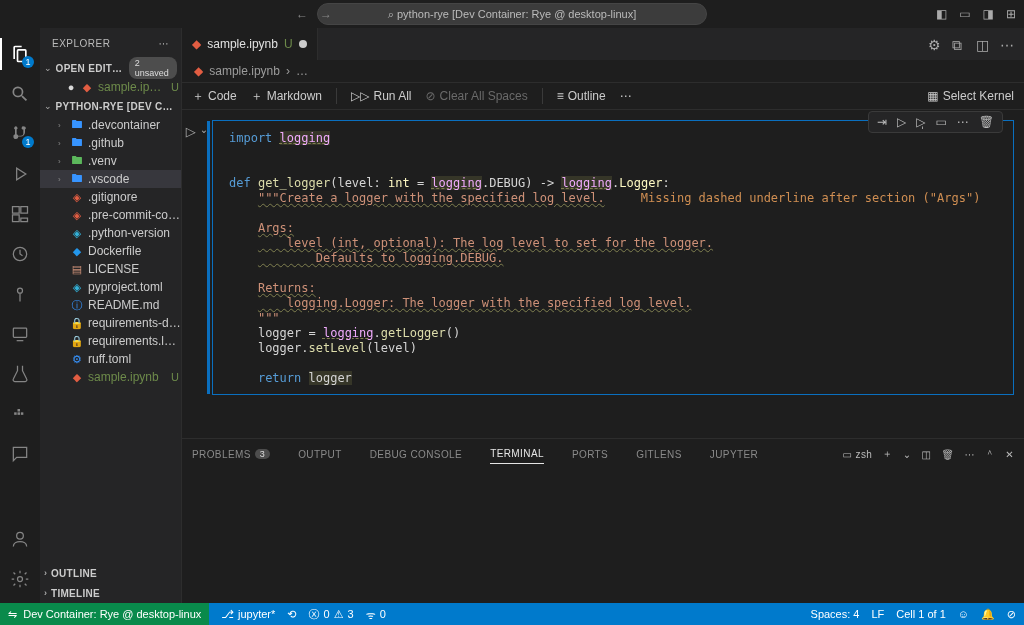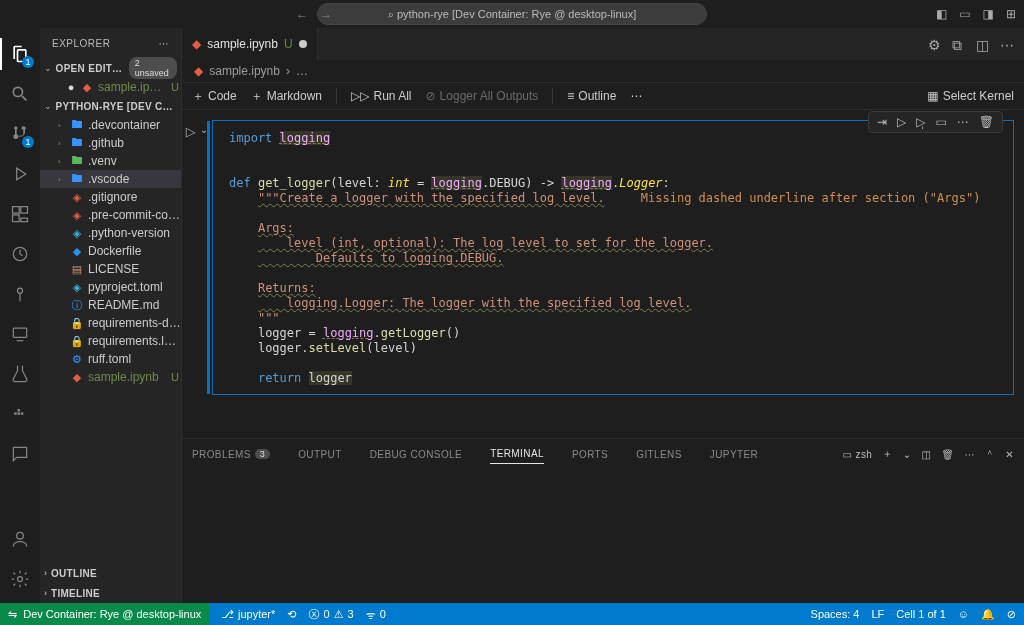--- a/index.html
+++ b/index.html
@@ -259,21 +259,21 @@
   padding: 10px 16px 8px 16px;
   font-family: "Menlo", "Consolas", monospace;
   font-size: 12px;
   line-height: 15px;
   color: #d4d4d4;
   white-space: pre;
 }
 .tok-kw { color: #569cd6; }
 .tok-id { color: #d4d4d4; }
 .tok-fn { color: #dcdcaa; }
-.tok-type { color: #fde047; font-style: italic; }
+.tok-type { color: #fef9c3; }
 .tok-str { color: #ce9178; }
 .tok-mod { color: #f0abfc; text-decoration: underline dashed #7f7f4f; }
 .hint { color: #cf8e52; }
 .doc { color: #ce9178; text-decoration: underline wavy #7f7f4f; text-decoration-thickness: 1px; }
 .hl { background: rgba(100,100,60,.35); }
 .cell-lang {
   text-align: right;
   color: #9a9a9a;
   font-size: 11px;
   padding: 2px 8px;
@@ -581,21 +581,21 @@
           <span>＋</span>
           <span>Markdown</span>
         </div>
       <div class="nt-divider"></div>
       <div class="nt-item">
           <span>▷▷</span>
           <span>Run All</span>
         </div>
       <div class="nt-item dimmed">
           <span>⊘</span>
-          <span>Logger All Outputs</span>
+          <span>Clear All Spaces</span>
         </div>
       <div class="nt-divider"></div>
       <div class="nt-item">
           <span>≡</span>
           <span>Outline</span>
         </div>
       <div class="nt-item">
           <span>⋯</span>
         </div>
       <div class="nb-toolbar-right">

